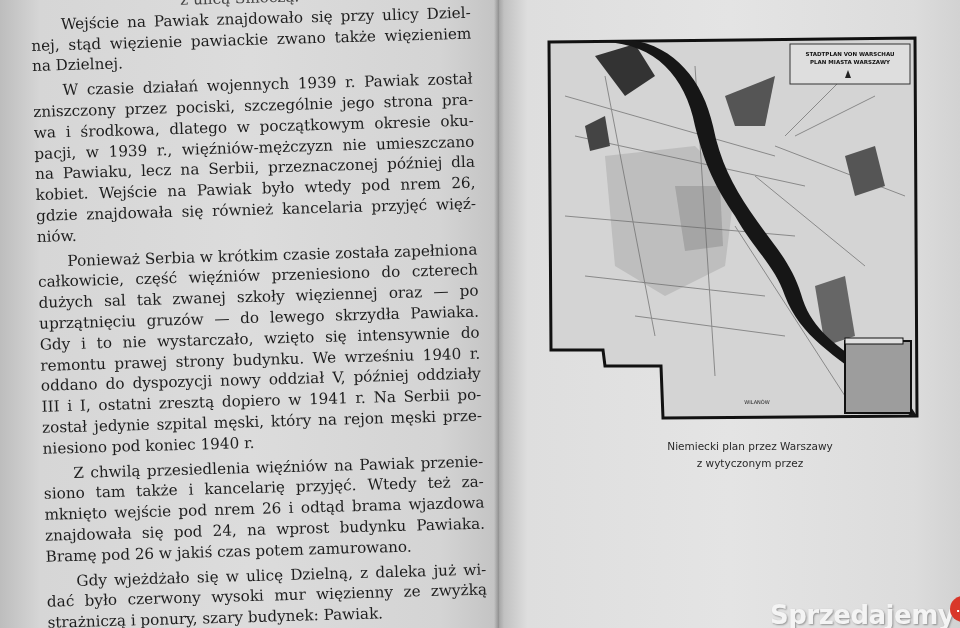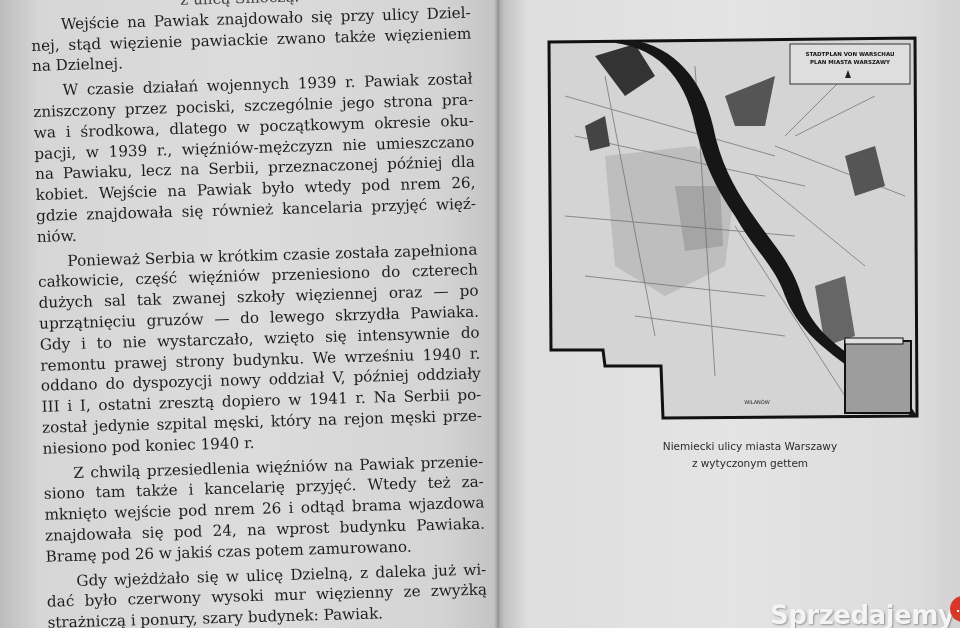--- a/index.html
+++ b/index.html
@@ -125,21 +125,21 @@
       <text x="305" y="28" text-anchor="middle" font-family="DejaVu Sans, sans-serif" font-size="5.5" font-weight="bold" fill="#111">PLAN MIASTA WARSZAWY</text>
       <path d="M303,34 L306,42 L300,42 Z" fill="#222"></path>
 
       <rect x="300" y="305" width="66" height="72" fill="#9d9d9d" stroke="#111" stroke-width="2"></rect>
       <rect x="300" y="302" width="58" height="6" fill="#e0e0e0" stroke="#111" stroke-width="1"></rect>
       <text x="212" y="368" text-anchor="middle" font-family="DejaVu Sans, sans-serif" font-size="5" fill="#222">WILANÓW</text>
     </svg>
   </div>
 
   <div class="caption">
-    <div>Niemiecki ulicy miasta Warszawy</div>
-    <div>z wytyczonym gettem</div>
+    <div>Niemiecki plan przez Warszawy</div>
+    <div>z wytyczonym przez</div>
   </div>
 
   <div class="watermark">
     <span>Sprzedajemy</span>
     <span class="pl">.pl</span>
   </div>
 </div>
 
 </body></html>

